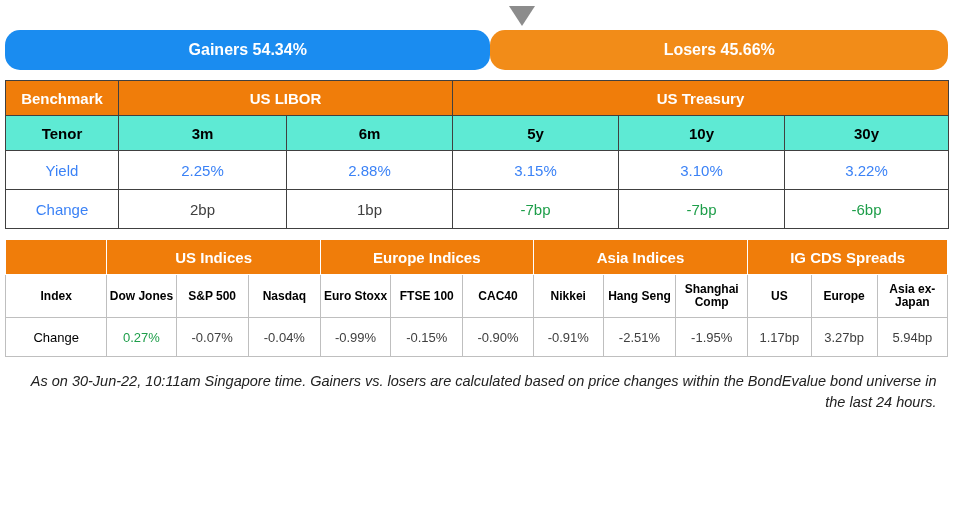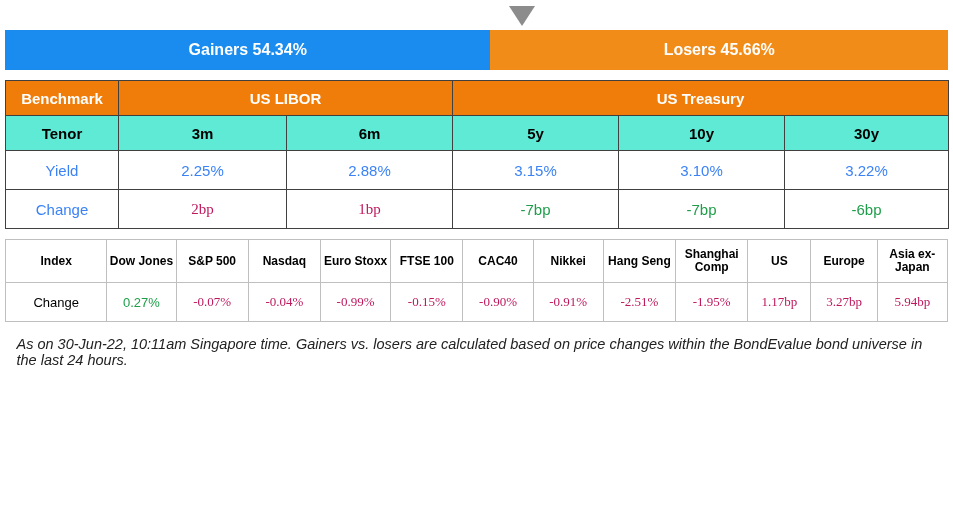--- a/index.html
+++ b/index.html
@@ -44,20 +44,21 @@
     margin: 0 auto;
   }
   .gl-seg {
     display: flex;
     align-items: center;
     justify-content: center;
     color: #ffffff;
     font-weight: bold;
     font-size: 16px;
     white-space: nowrap;
+    border-radius: 15px;
   }
   .gl-gainers { background: #1a8cf0; }
   .gl-losers  { background: #f28c18; }
 
   
   table.grid {
     border-collapse: collapse;
     table-layout: fixed;
     width: 943px;
     margin: 0 auto;
@@ -81,21 +82,21 @@
     font-weight: bold;
     font-size: 15px;
     height: 34px;
   }
   .cell-white {
     background: #ffffff;
     color: #3b82f6;
     font-size: 15px;
     height: 38px;
   }
-  .red   { color: #be185d; font-family: Liberation Serif, serif; }
+  .red   { color: #404040; }
   .green { color: #1e9e4a; }
 
   .spacer-10 { height: 10px; }
 
   
   table.idx {
     border-collapse: collapse;
     table-layout: fixed;
     width: 943px;
     margin: 0 auto;
@@ -138,22 +139,23 @@
     font-size: 13px;
     background: #ffffff;
   }
 
   
   .footnote {
     width: 920px;
     margin: 14px auto 0 auto;
     font-style: italic;
     font-size: 14.5px;
-    line-height: 16px;
+    line-height: 21px;
     color: #222222;
+    text-align: right;
   }
 </style>
 </head>
 <body>
 
 <div class="page">
 
   <div class="marker-row">
     <div class="marker" id="gl-marker" style="left: 517.426px;"></div>
   </div>
@@ -219,20 +221,27 @@
         <col style="width:72px">
         <col style="width:70px">
       <col style="width:70px">
         <col style="width:72px">
         <col style="width:72px">
       <col style="width:63px">
         <col style="width:66px">
         <col style="width:70px">
     </colgroup>
     <tbody>
+      <tr>
+        <td class="grouphdr" style="background:#f07d0a;border:1px solid #ffffff;"></td>
+        <td class="grouphdr" colspan="3">US Indices</td>
+        <td class="grouphdr" colspan="3">Europe Indices</td>
+        <td class="grouphdr" colspan="3">Asia Indices</td>
+        <td class="grouphdr" colspan="3">IG CDS Spreads</td>
+      </tr>
       <tr>
         <td class="colhdr">Index</td>
         <td class="colhdr">Dow Jones</td>
         <td class="colhdr">S&amp;P 500</td>
         <td class="colhdr">Nasdaq</td>
         <td class="colhdr">Euro Stoxx</td>
         <td class="colhdr">FTSE 100</td>
         <td class="colhdr">CAC40</td>
         <td class="colhdr">Nikkei</td>
         <td class="colhdr">Hang Seng</td>

